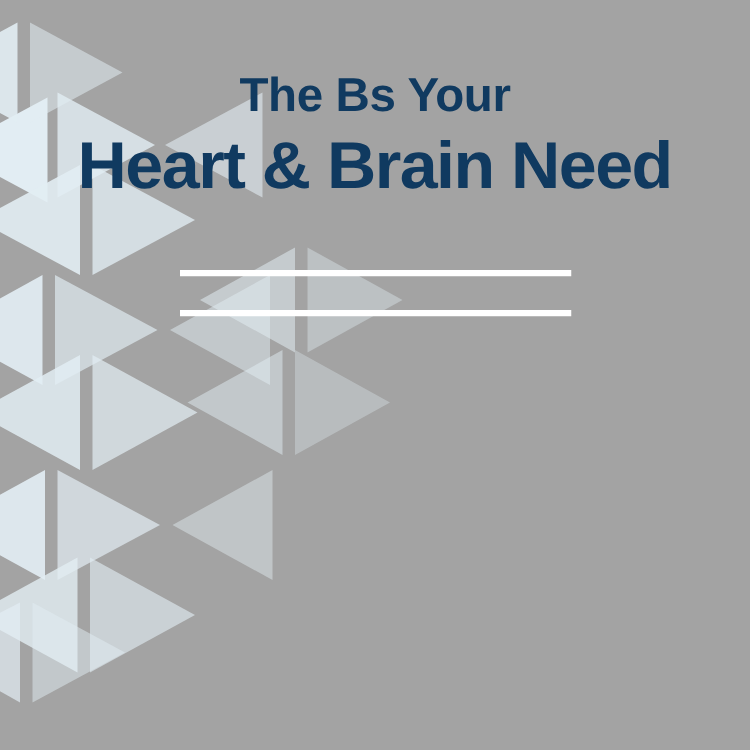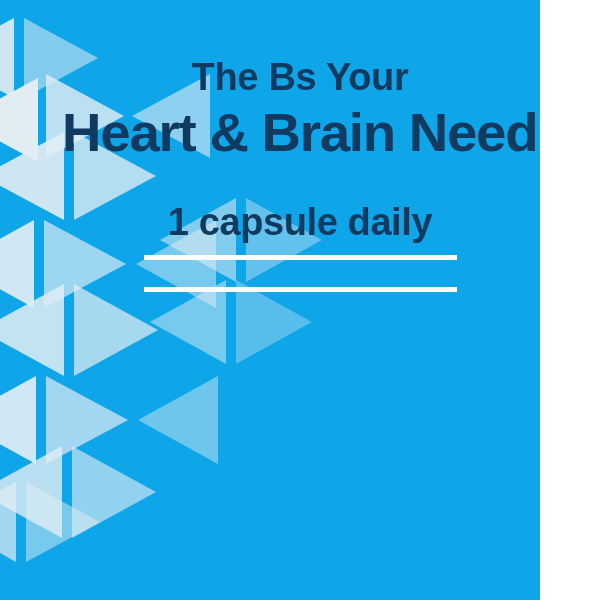--- a/index.html
+++ b/index.html
@@ -8,23 +8,23 @@
   }
   body {
     width: 600px;
     height: 600px;
     overflow: hidden;
     font-family: "Liberation Sans", sans-serif;
   }
 
   #graphic {
     position: relative;
-    width: 540px;
+    width: 600px;
     height: 600px;
-    background: #0ea5e9;
+    background: #a3a3a3;
     overflow: hidden;
   }
 
   
   #pattern-layer {
     position: absolute;
     left: 0;
     top: 0;
     width: 600px;
     height: 600px;
@@ -170,21 +170,20 @@
   </svg>
 
   <div id="content">
 
     <div class="eyebrow">The Bs Your</div>
 
     <div class="headline">Heart &amp; Brain Need</div>
 
     <div class="spec-list">
 
-      <div class="spec-line">1 capsule daily</div>
 
       <div class="divider"></div>
 
 
       <div class="divider"></div>
 
 
     </div>
   </div>
 </div>

